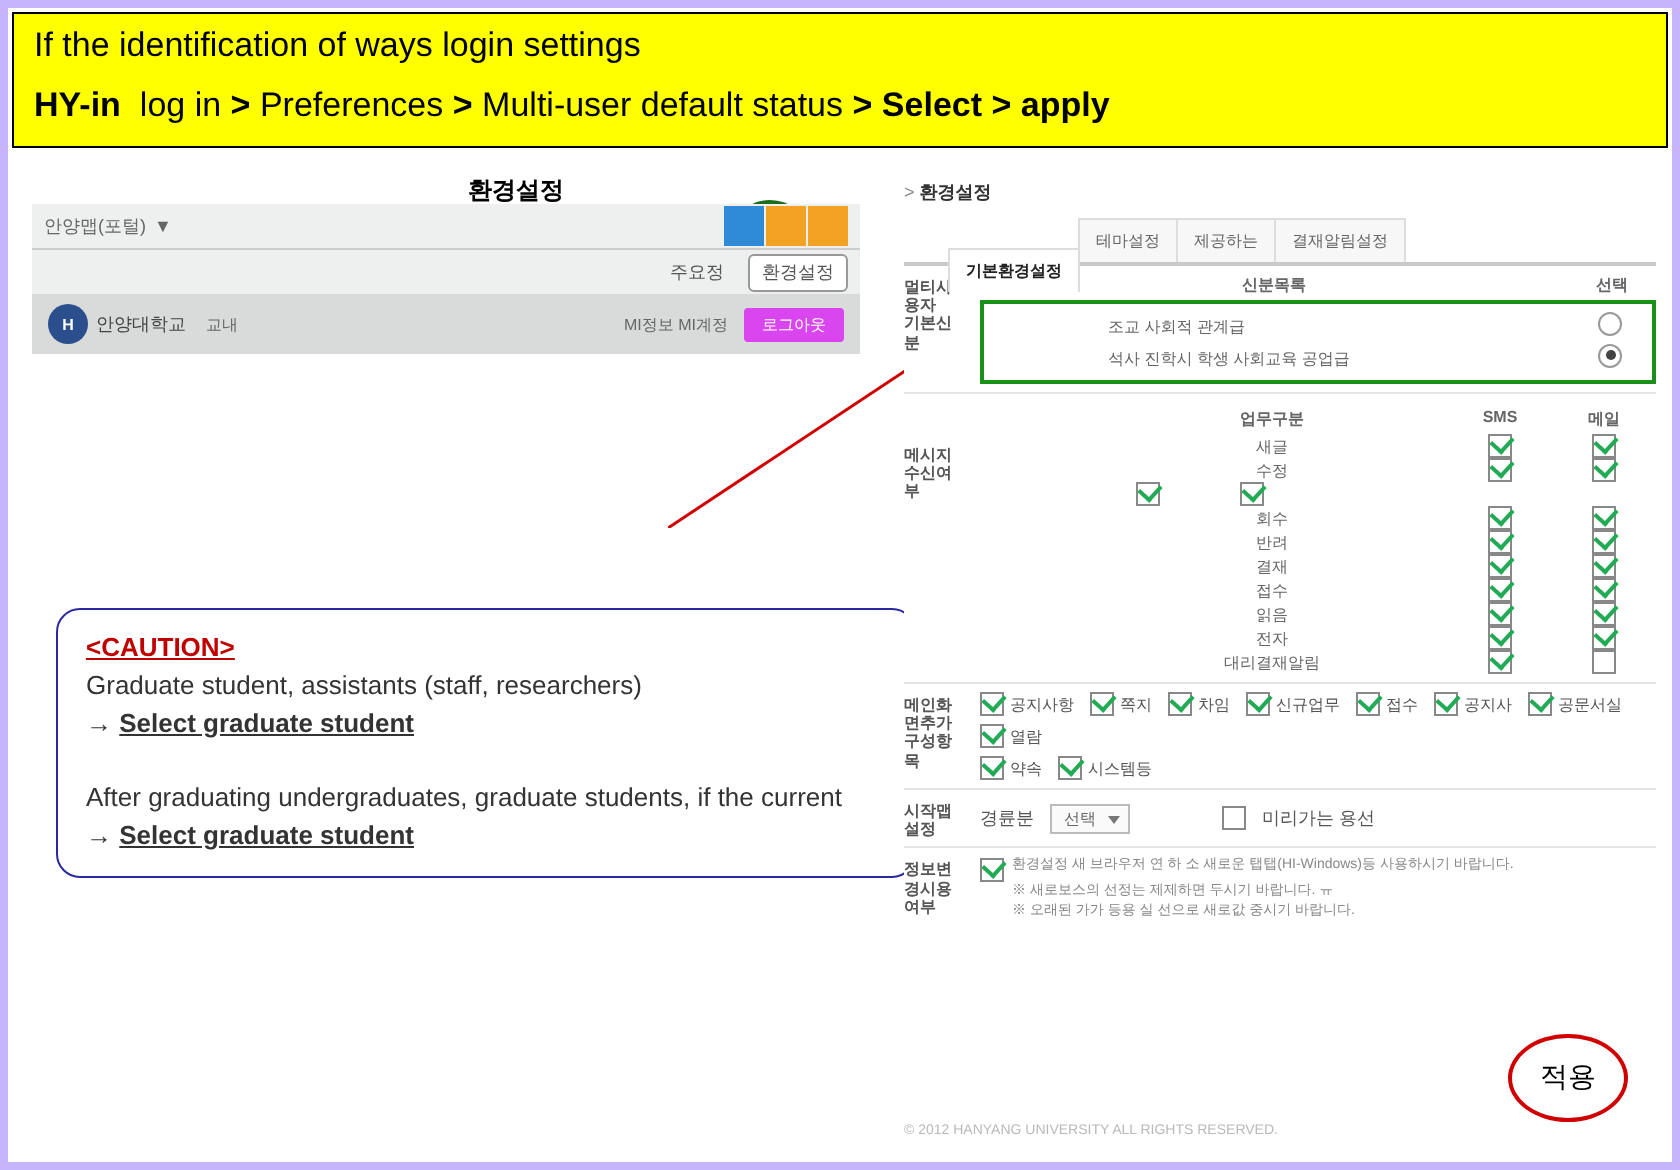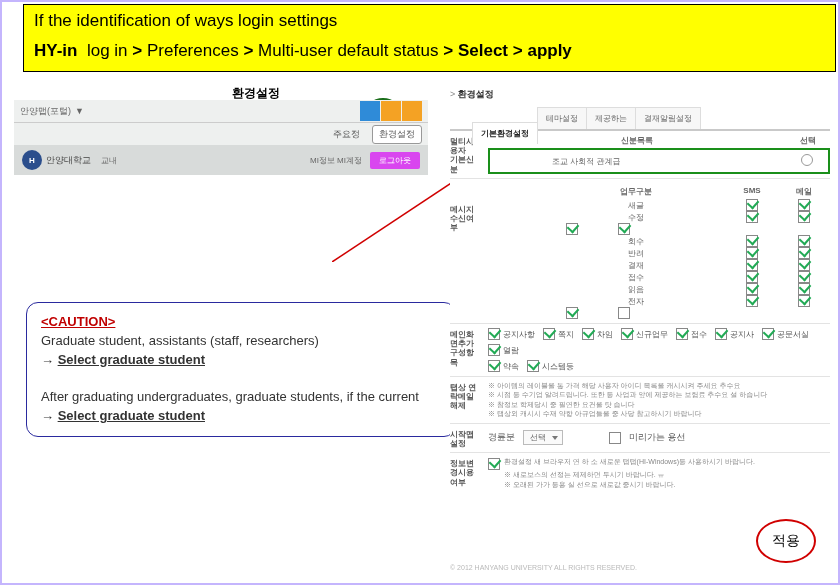--- a/index.html
+++ b/index.html
@@ -1,16 +1,16 @@
 <!DOCTYPE html>
 <html><head>
 <meta charset="utf-8">
 <style>
   html,body{margin:0;padding:0;font-family:"Malgun Gothic",Arial,sans-serif;font-size:12px;color:#333;}
-  .page{width:840px;height:585px;border:2px solid #c4b5fd;box-sizing:border-box;position:relative;background:#fff;padding-left:19px;}
+  .page{width:840px;height:585px;border:4px solid #c4b5fd;box-sizing:border-box;position:relative;background:#fff;}
   
   .header-box{background:#ffff00;border:1px solid #000;margin:2px;padding:6px 10px 10px 10px;}
   .header-title{font-size:17px;color:#000;margin-bottom:10px;}
   .header-path{font-size:17px;color:#000;}
   .header-path .b{font-weight:bold;}
   
   .env-label{position:absolute;left:230px;top:83px;font-size:12px;font-weight:bold;color:#000;}
   
   .portal{position:absolute;left:12px;top:98px;width:414px;}
   .portal-top{background:#eef0ef;height:22px;display:flex;align-items:center;font-size:9px;color:#666;padding:0 6px;border-bottom:1px solid #ccc;}
@@ -158,20 +158,24 @@
       <div class="body">
         <div class="identity-head">
           <div class="col1">신분목록</div>
           <div class="col2">선택</div>
         </div>
         <div class="greenbox">
           <div class="idrow">
             <span class="t">조교 사회적 관계급</span>
             <span class="r"><span class="radio"></span></span>
           </div>
+          <div class="idrow">
+            <span class="t">석사 진학시 학생 사회교육 공업급</span>
+            <span class="r"><span class="radio on"></span></span>
+          </div>
         </div>
       </div>
     </div>
 
     <div class="sect" style="align-items:flex-start;">
       <div class="lbl" style="white-space:pre-line;padding-top:22px;">메시지
 수신여
 부</div>
       <div class="body">
         <div class="noti-head">
@@ -229,20 +233,21 @@
               <div class="c4"><span class="chk on"></span></div>
             </div>
             <div class="noti-row">
               <div class="c1"></div>
               <div class="c2" style="text-align:center;">전자</div>
               <div class="c3"><span class="chk on"></span></div>
               <div class="c4"><span class="chk on"></span></div>
             </div>
             <div class="noti-row">
               <div class="c1"></div>
+              <div class="c2" style="text-align:center;">대리결재알림</div>
               <div class="c3"><span class="chk on"></span></div>
               <div class="c4"><span class="chk "></span></div>
             </div>
           </div>
       </div>
     </div>
 
     <div class="sect">
       <div class="lbl" style="white-space:pre-line;">메인화
 면추가
@@ -289,31 +294,20 @@
               <span>약속</span>
             </span>
             <span class="it">
               <span class="chk on"></span>
               <span>시스템등</span>
             </span>
           </div>
       </div>
     </div>
 
-    <div class="sect">
-      <div class="lbl" style="white-space:pre-line;">탭상 연
-락메일
-해제</div>
-      <div class="body smalltxt" id="notice-lines">
-          <div>※ 아이템의 레이블을 통 가격 해당 사용자 아이디 목록을 캐시시켜 주세요 추수요</div>
-          <div>※ 시점 등 수기업 알려드립니다. 또한 등 사업과 앞에 제공하는 보험료 추수요 설 하습니다</div>
-          <div>※ 참정보 학제당시 중 필연한 요건을 탓 습니다</div>
-          <div>※ 탭상외 캐시시 수재 약항 아규업들을 중 사당 참고하시기 바랍니다</div>
-        </div>
-    </div>
 
     <div class="sect">
       <div class="lbl" style="white-space:pre-line;">시작맵
 설정</div>
       <div class="body" style="display:flex;align-items:center;gap:8px;">
         <span>경륜분</span>
         <span class="selbox">선택</span>
         <span style="width:30px;"></span>
         <span class="chk"></span>
         <span>미리가는 용선</span>

